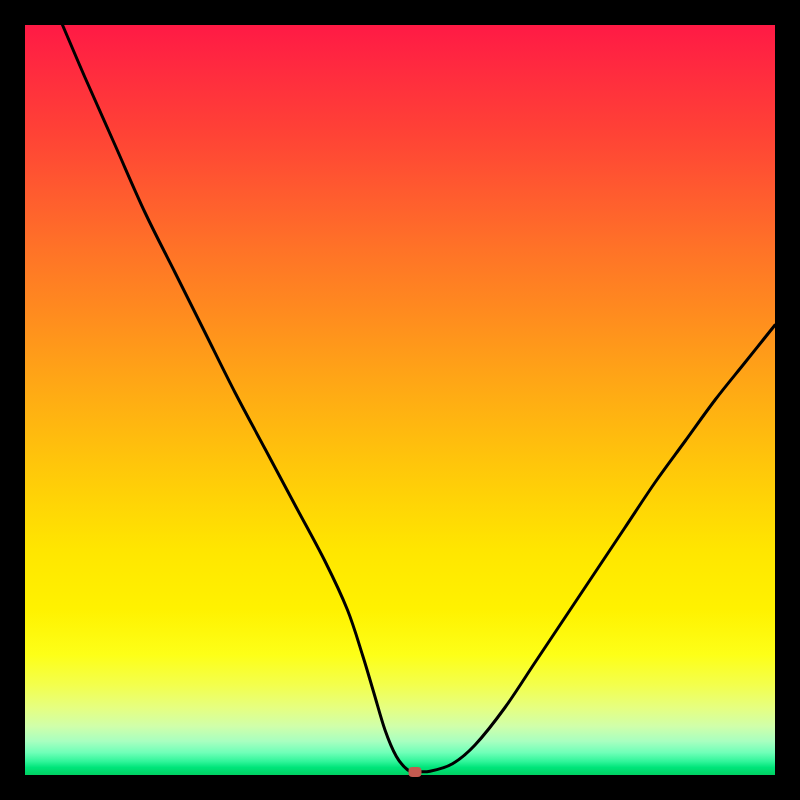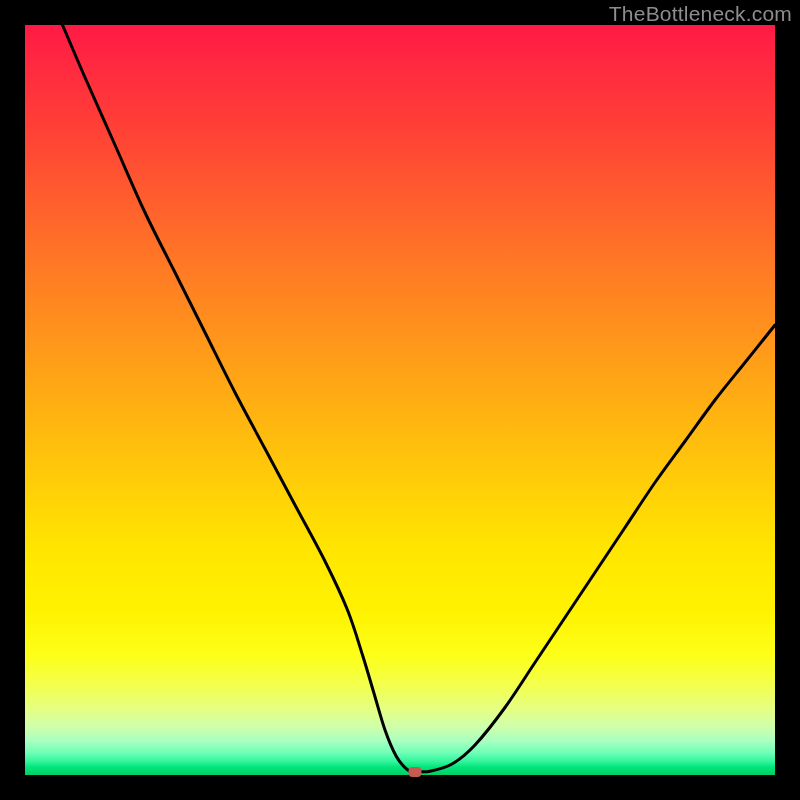--- a/index.html
+++ b/index.html
@@ -70,20 +70,19 @@
     color: #8d8d8d;
     font-size: 21px;
     font-weight: 500;
     letter-spacing: 0.2px;
   }
 </style>
 </head>
 <body>
 
 <div class="frame">
-  <div class="watermark">TheBottleneck.com</div>
   <div class="plot">
     <svg class="curve-svg" viewBox="0 0 750 750" preserveAspectRatio="none">
       <path id="curve-path" fill="none" stroke="#000" stroke-width="3" stroke-linecap="round" stroke-linejoin="round" d="M 37.50 0.00 C 41.25 8.75, 51.25 32.50, 60.00 52.50 C 68.75 72.50, 80.00 97.50, 90.00 120.00 C 100.00 142.50, 110.00 166.25, 120.00 187.50 C 130.00 208.75, 140.00 227.50, 150.00 247.50 C 160.00 267.50, 170.00 287.50, 180.00 307.50 C 190.00 327.50, 200.00 348.13, 210.00 367.50 C 220.00 386.88, 230.00 405.00, 240.00 423.75 C 250.00 442.50, 260.00 461.25, 270.00 480.00 C 280.00 498.75, 291.25 518.75, 300.00 536.25 C 308.75 553.75, 316.25 569.38, 322.50 585.00 C 328.75 600.63, 333.13 616.25, 337.50 630.00 C 341.88 643.75, 345.00 655.00, 348.75 667.50 C 352.50 680.00, 356.25 694.38, 360.00 705.00 C 363.75 715.63, 367.50 724.63, 371.25 731.25 C 375.00 737.88, 379.38 742.25, 382.50 744.75 C 385.63 747.25, 386.25 746.00, 390.00 746.25 C 393.75 746.50, 398.75 747.50, 405.00 746.25 C 411.25 745.00, 420.00 743.13, 427.50 738.75 C 435.00 734.38, 441.25 729.38, 450.00 720.00 C 458.75 710.63, 470.00 696.25, 480.00 682.50 C 490.00 668.75, 500.00 652.50, 510.00 637.50 C 520.00 622.50, 530.00 607.50, 540.00 592.50 C 550.00 577.50, 560.00 562.50, 570.00 547.50 C 580.00 532.50, 590.00 517.50, 600.00 502.50 C 610.00 487.50, 620.00 471.88, 630.00 457.50 C 640.00 443.13, 650.00 430.00, 660.00 416.25 C 670.00 402.50, 680.00 388.13, 690.00 375.00 C 700.00 361.88, 710.00 350.00, 720.00 337.50 C 730.00 325.00, 745.00 306.25, 750.00 300.00"></path>
     </svg>
     <div id="marker" class="marker" style="left: 390px; top: 747px;"></div>
   </div>
 </div>
 
 </body></html>

